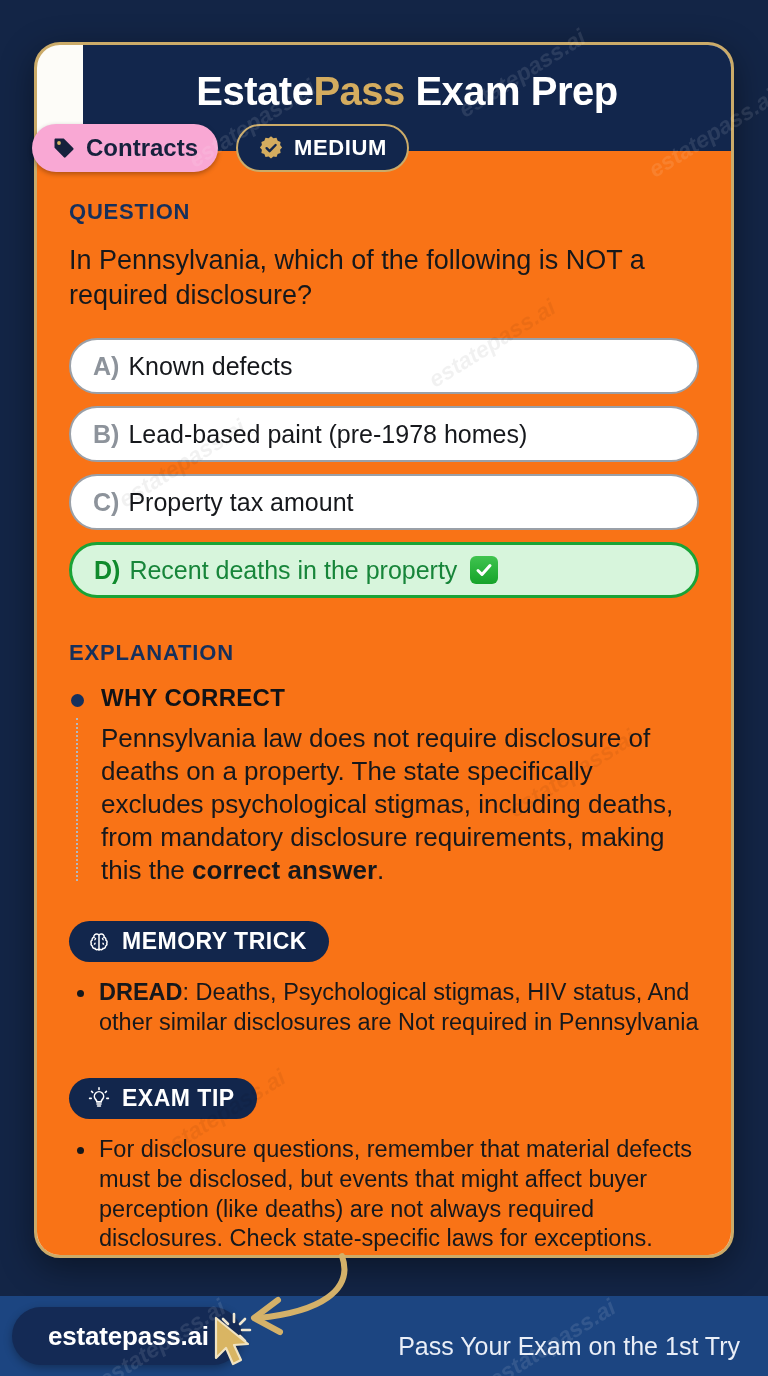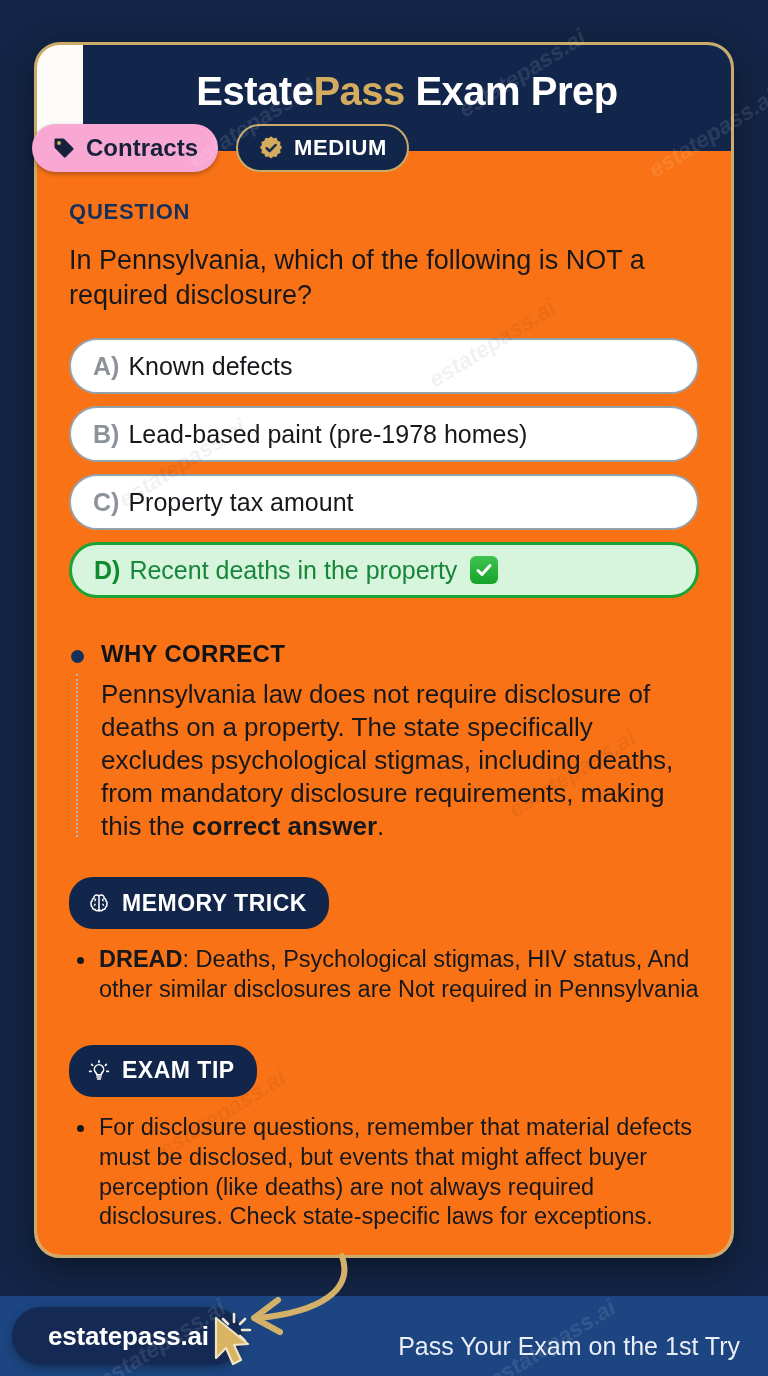--- a/index.html
+++ b/index.html
@@ -164,21 +164,21 @@
   .why-text {
     font-size:26px; line-height:1.27; color:#16181c;
   }
   .why-text b { font-weight:bold; }
 
   .pill-badge {
     display:inline-flex; align-items:center; gap:11px;
     background:#12264c;
     color:#ffffff;
     border-radius:24px;
-    height:52px;
+    height:41px;
     padding:0 22px 0 18px;
     font-size:23px;
     font-weight:bold;
     letter-spacing:0.5px;
     margin-top:34px;
     margin-bottom:16px;
   }
   .pill-badge svg { display:block; flex:0 0 auto; }
 
   .bullet-list { list-style:none; padding-left:30px; }
@@ -276,20 +276,21 @@
           <svg width="20" height="20" viewBox="0 0 20 20">
               <path d="M4 10.5 L8 14.5 L16 5.5" fill="none" stroke="#ffffff" stroke-width="3" stroke-linecap="round" stroke-linejoin="round"></path>
             </svg>
         </span>
       </div>
 
     </div>
 
     <div class="explanation">
 
+      <div class="section-label">EXPLANATION</div>
 
       <div class="why-block">
         <span class="why-bullet"></span>
         <span class="why-line"></span>
         <div class="why-title">WHY CORRECT</div>
         <div class="why-text"><span>Pennsylvania law does not require disclosure of deaths on a property. The state specifically excludes psychological stigmas, including deaths, from mandatory disclosure requirements, making this the </span><b>correct answer</b><span>.</span></div>
       </div>
 
       <div class="pill-badge">
         <span>

